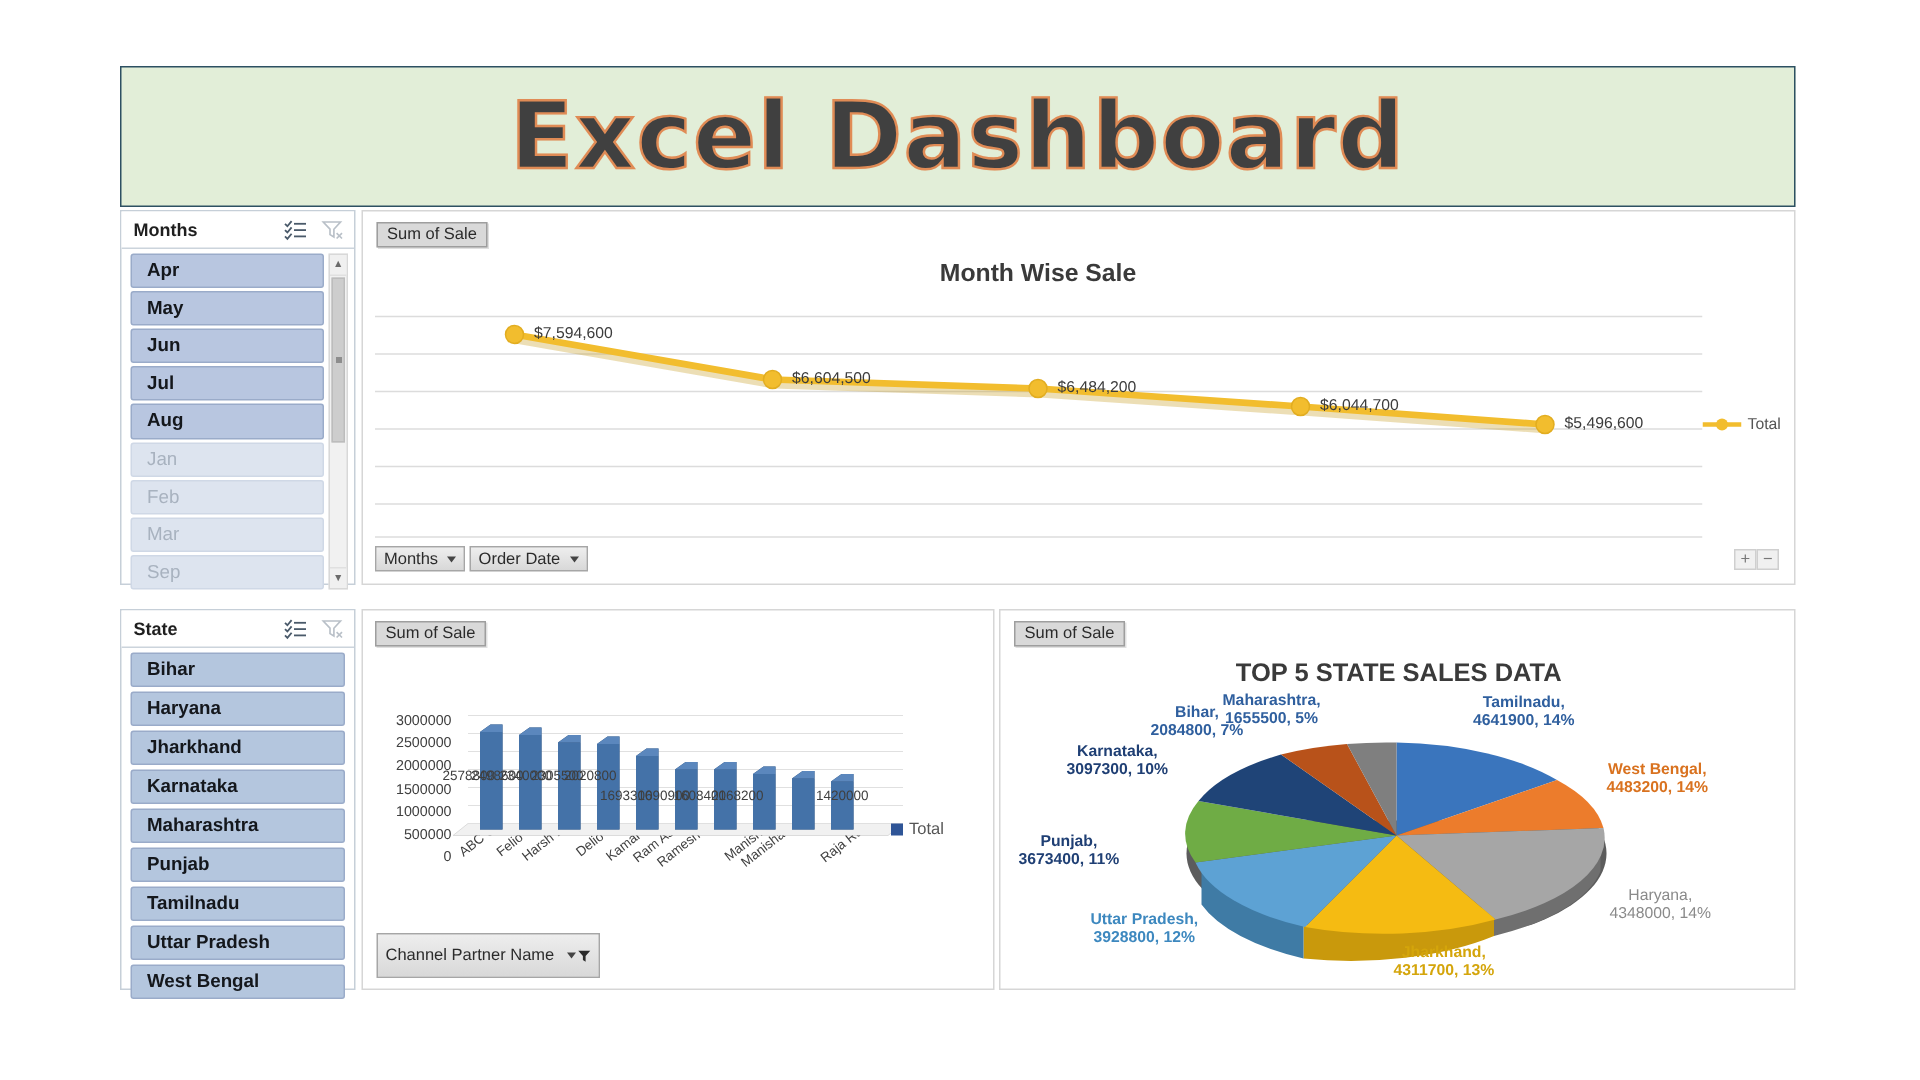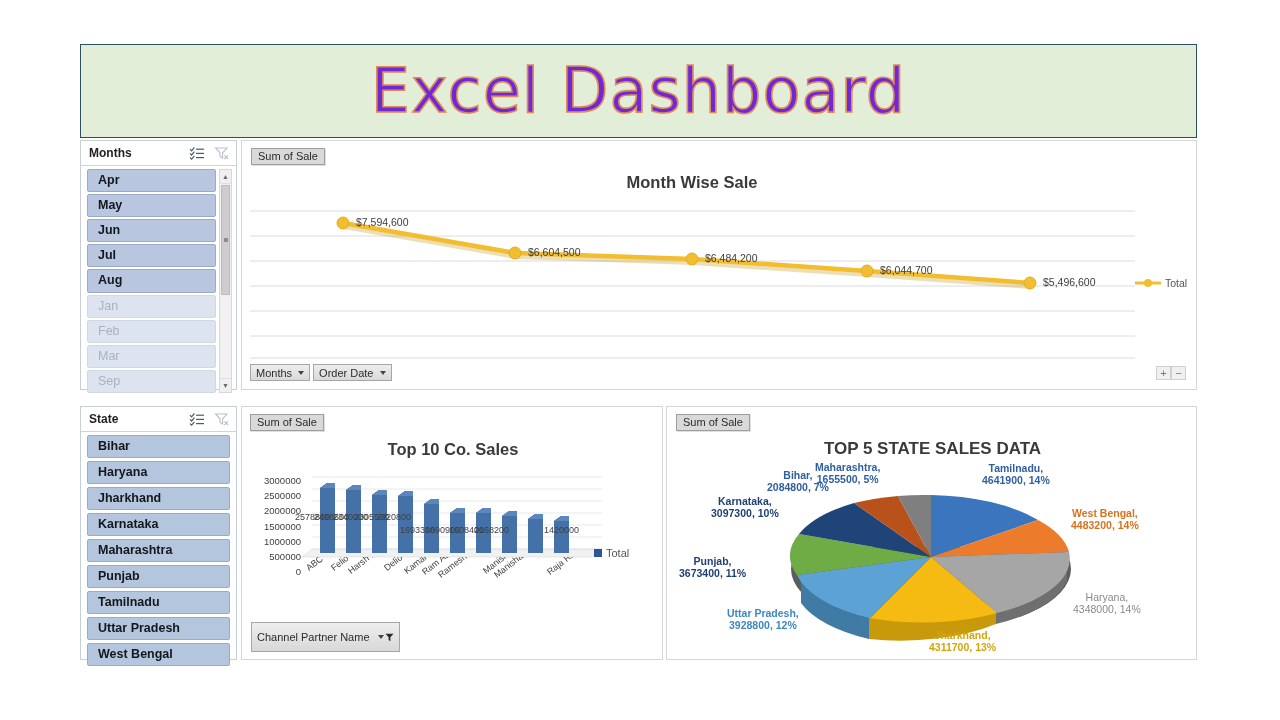--- a/index.html
+++ b/index.html
@@ -12,22 +12,22 @@
 
   
   .title-banner{
     position:absolute;left:80px;top:44px;width:1117px;height:94px;
     background:#e2eed8;border:1.5px solid #2d5062;
     display:flex;align-items:center;justify-content:center;
     box-sizing:border-box;
   }
   .title-text{
     font-family:"DejaVu Sans", sans-serif;
-    font-size:62px;font-weight:normal;letter-spacing:1px;
-    color:#6d28d9;
+    font-size:62px;font-weight:bold;letter-spacing:1px;
+    color:#404040;
     -webkit-text-stroke:1.6px #e08b55;
     text-shadow:0 0 1px #e08b55;
     line-height:1;
   }
 
   
   .panel{position:absolute;background:#fff;border:1px solid #d6d6d6;box-sizing:border-box;}
 
   
   .slicer{position:absolute;background:#fff;border:1px solid #c6cfd8;box-sizing:border-box;
@@ -242,21 +242,20 @@
         <div class="s-item s-full">Uttar Pradesh</div>
         <div class="s-item s-full">West Bengal</div>
       </div>
     </div>
   </div>
 
   <div class="panel" style="left:241px;top:406px;width:422px;height:254px;">
 
     <div class="pcbtn" style="left:8px;top:7px;">Sum of Sale</div>
 
-    <div class="chart-title" style="position:absolute;left:0;top:33px;width:422px;">Top 10 Co. Sales</div>
 
     <div style="position:absolute;left:12px;top:68px;width:47px;display:flex;flex-direction:column;gap:4.2px;">
       <div class="axis-lbl">3000000</div>
       <div class="axis-lbl">2500000</div>
       <div class="axis-lbl">2000000</div>
       <div class="axis-lbl">1500000</div>
       <div class="axis-lbl">1000000</div>
       <div class="axis-lbl">500000</div>
       <div class="axis-lbl">0</div>
     </div>

